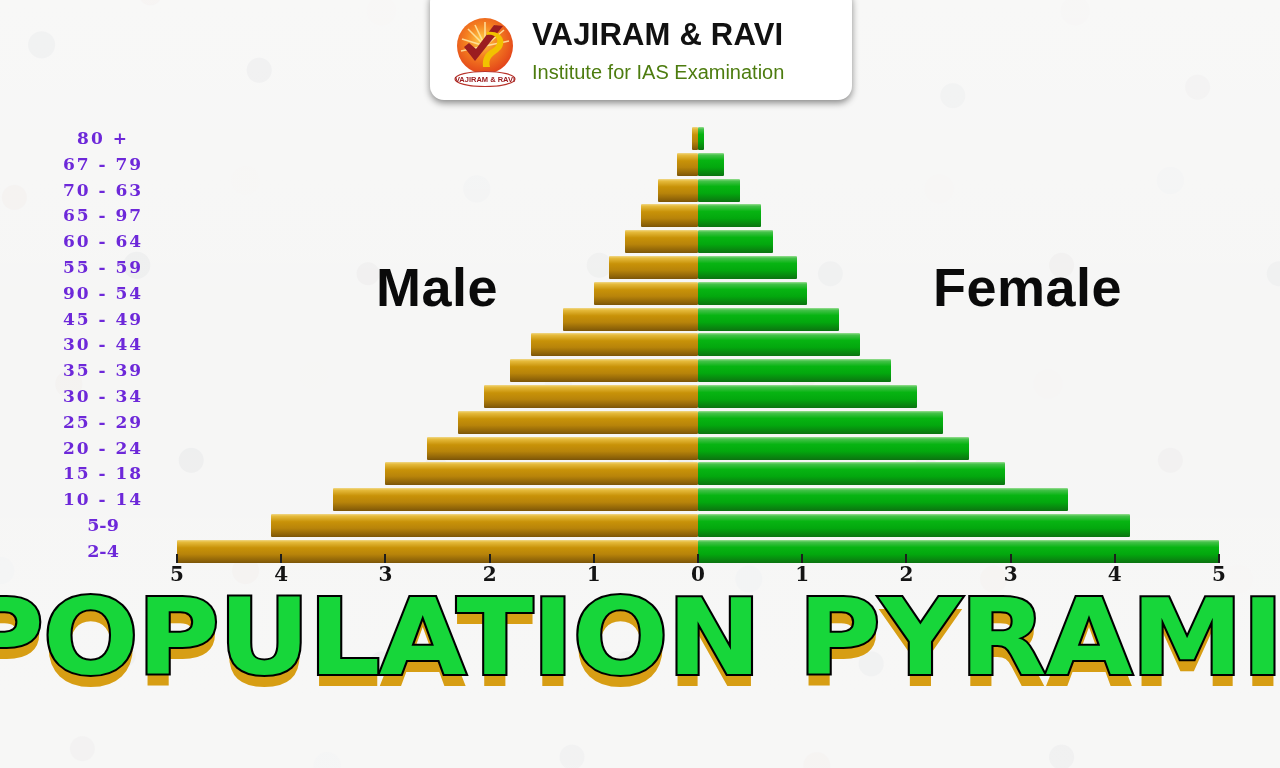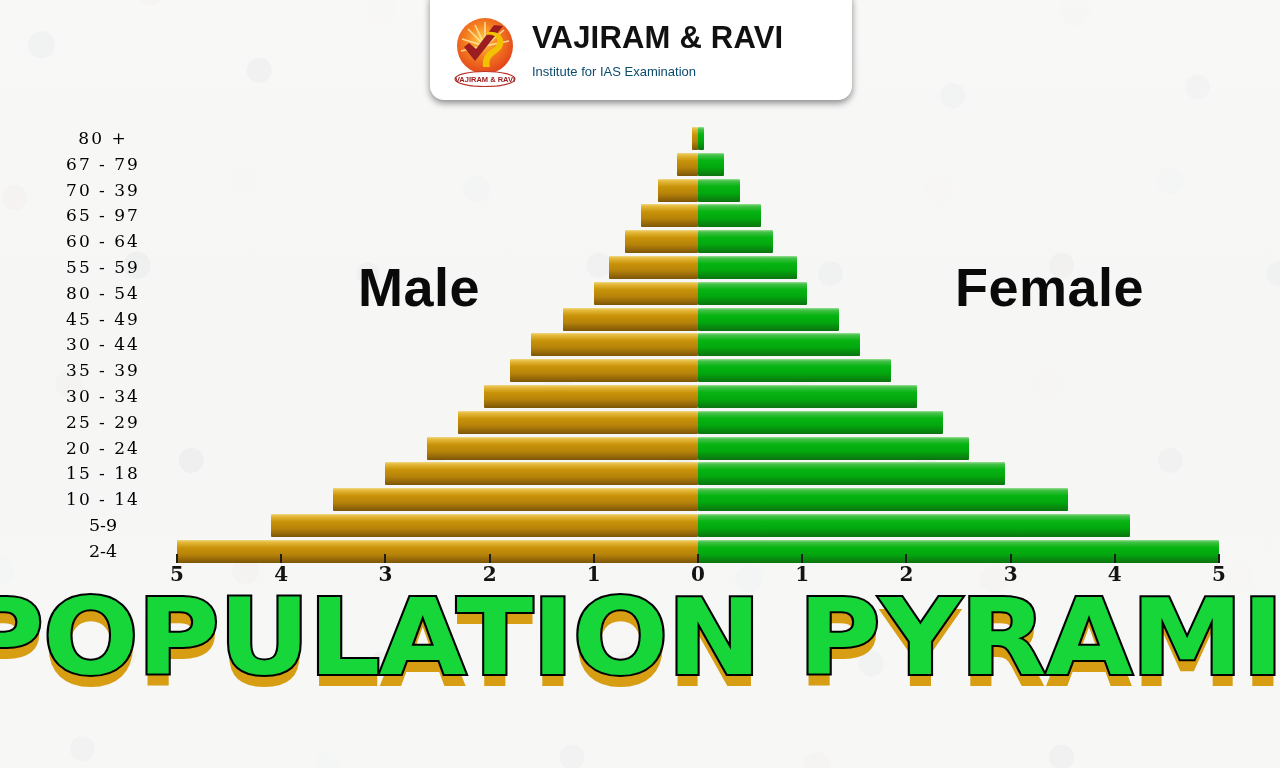--- a/index.html
+++ b/index.html
@@ -124,22 +124,22 @@
   }
   .logo-text { margin-top: 12px; line-height: 1; }
   .logo-title {
     font-size: 31px;
     font-weight: bold;
     letter-spacing: 0.2px;
     color: #111;
     white-space: nowrap;
   }
   .logo-sub {
-    font-size: 13px;
-    color: #0c4a6e;
+    font-size: 20px;
+    color: #4d7c0f;
     margin-top: 12px;
     white-space: nowrap;
   }
 
   
   .chart {
     position: absolute;
     left: 0; top: 0;
     width: 1280px; height: 768px;
     z-index: 20;
@@ -148,24 +148,24 @@
     position: absolute;
     left: 48px;
     top: 126px;
     width: 110px;
   }
   .age-label {
     height: 25.8px;
     line-height: 25.8px;
     text-align: center;
     font-family: "DejaVu Serif", serif;
-    font-weight: normal;
+    font-weight: bold;
     font-size: 17px;
     letter-spacing: 2px;
-    color: #000000;
+    color: #6d28d9;
     white-space: nowrap;
   }
   .age-label.tight { letter-spacing: 0px; font-size: 17.5px; }
 
   .plot {
     position: absolute;
     left: 0;
     top: 126px;
     width: 1280px;
   }
@@ -190,22 +190,22 @@
   }
 
   .gender-label {
     position: absolute;
     font-size: 54px;
     font-weight: bold;
     color: #0a0a0a;
     letter-spacing: 0.5px;
     z-index: 25;
   }
-  #male-label   { left: 358px; top: 256px; }
-  #female-label { left: 955px; top: 256px; }
+  #male-label   { left: 376px; top: 256px; }
+  #female-label { left: 933px; top: 256px; }
 
   
   .axis {
     position: absolute;
     left: 0;
     top: 554px;
     width: 1280px;
     height: 40px;
   }
   .axis .tick {
@@ -303,25 +303,25 @@
       <div class="logo-title">VAJIRAM &amp; RAVI</div>
       <div class="logo-sub">Institute for IAS Examination</div>
     </div>
   </div>
 
   <div class="chart">
 
     <div class="axis-labels" id="age-labels">
         <div class="age-label">80 +</div>
         <div class="age-label">67 - 79</div>
-        <div class="age-label">70 - 39</div>
+        <div class="age-label">70 - 63</div>
         <div class="age-label">65 - 97</div>
         <div class="age-label">60 - 64</div>
         <div class="age-label">55 - 59</div>
-        <div class="age-label">80 - 54</div>
+        <div class="age-label">90 - 54</div>
         <div class="age-label">45 - 49</div>
         <div class="age-label">30 - 44</div>
         <div class="age-label">35 - 39</div>
         <div class="age-label">30 - 34</div>
         <div class="age-label">25 - 29</div>
         <div class="age-label">20 - 24</div>
         <div class="age-label">15 - 18</div>
         <div class="age-label">10 - 14</div>
         <div class="age-label tight">5-9</div>
         <div class="age-label tight">2-4</div>

